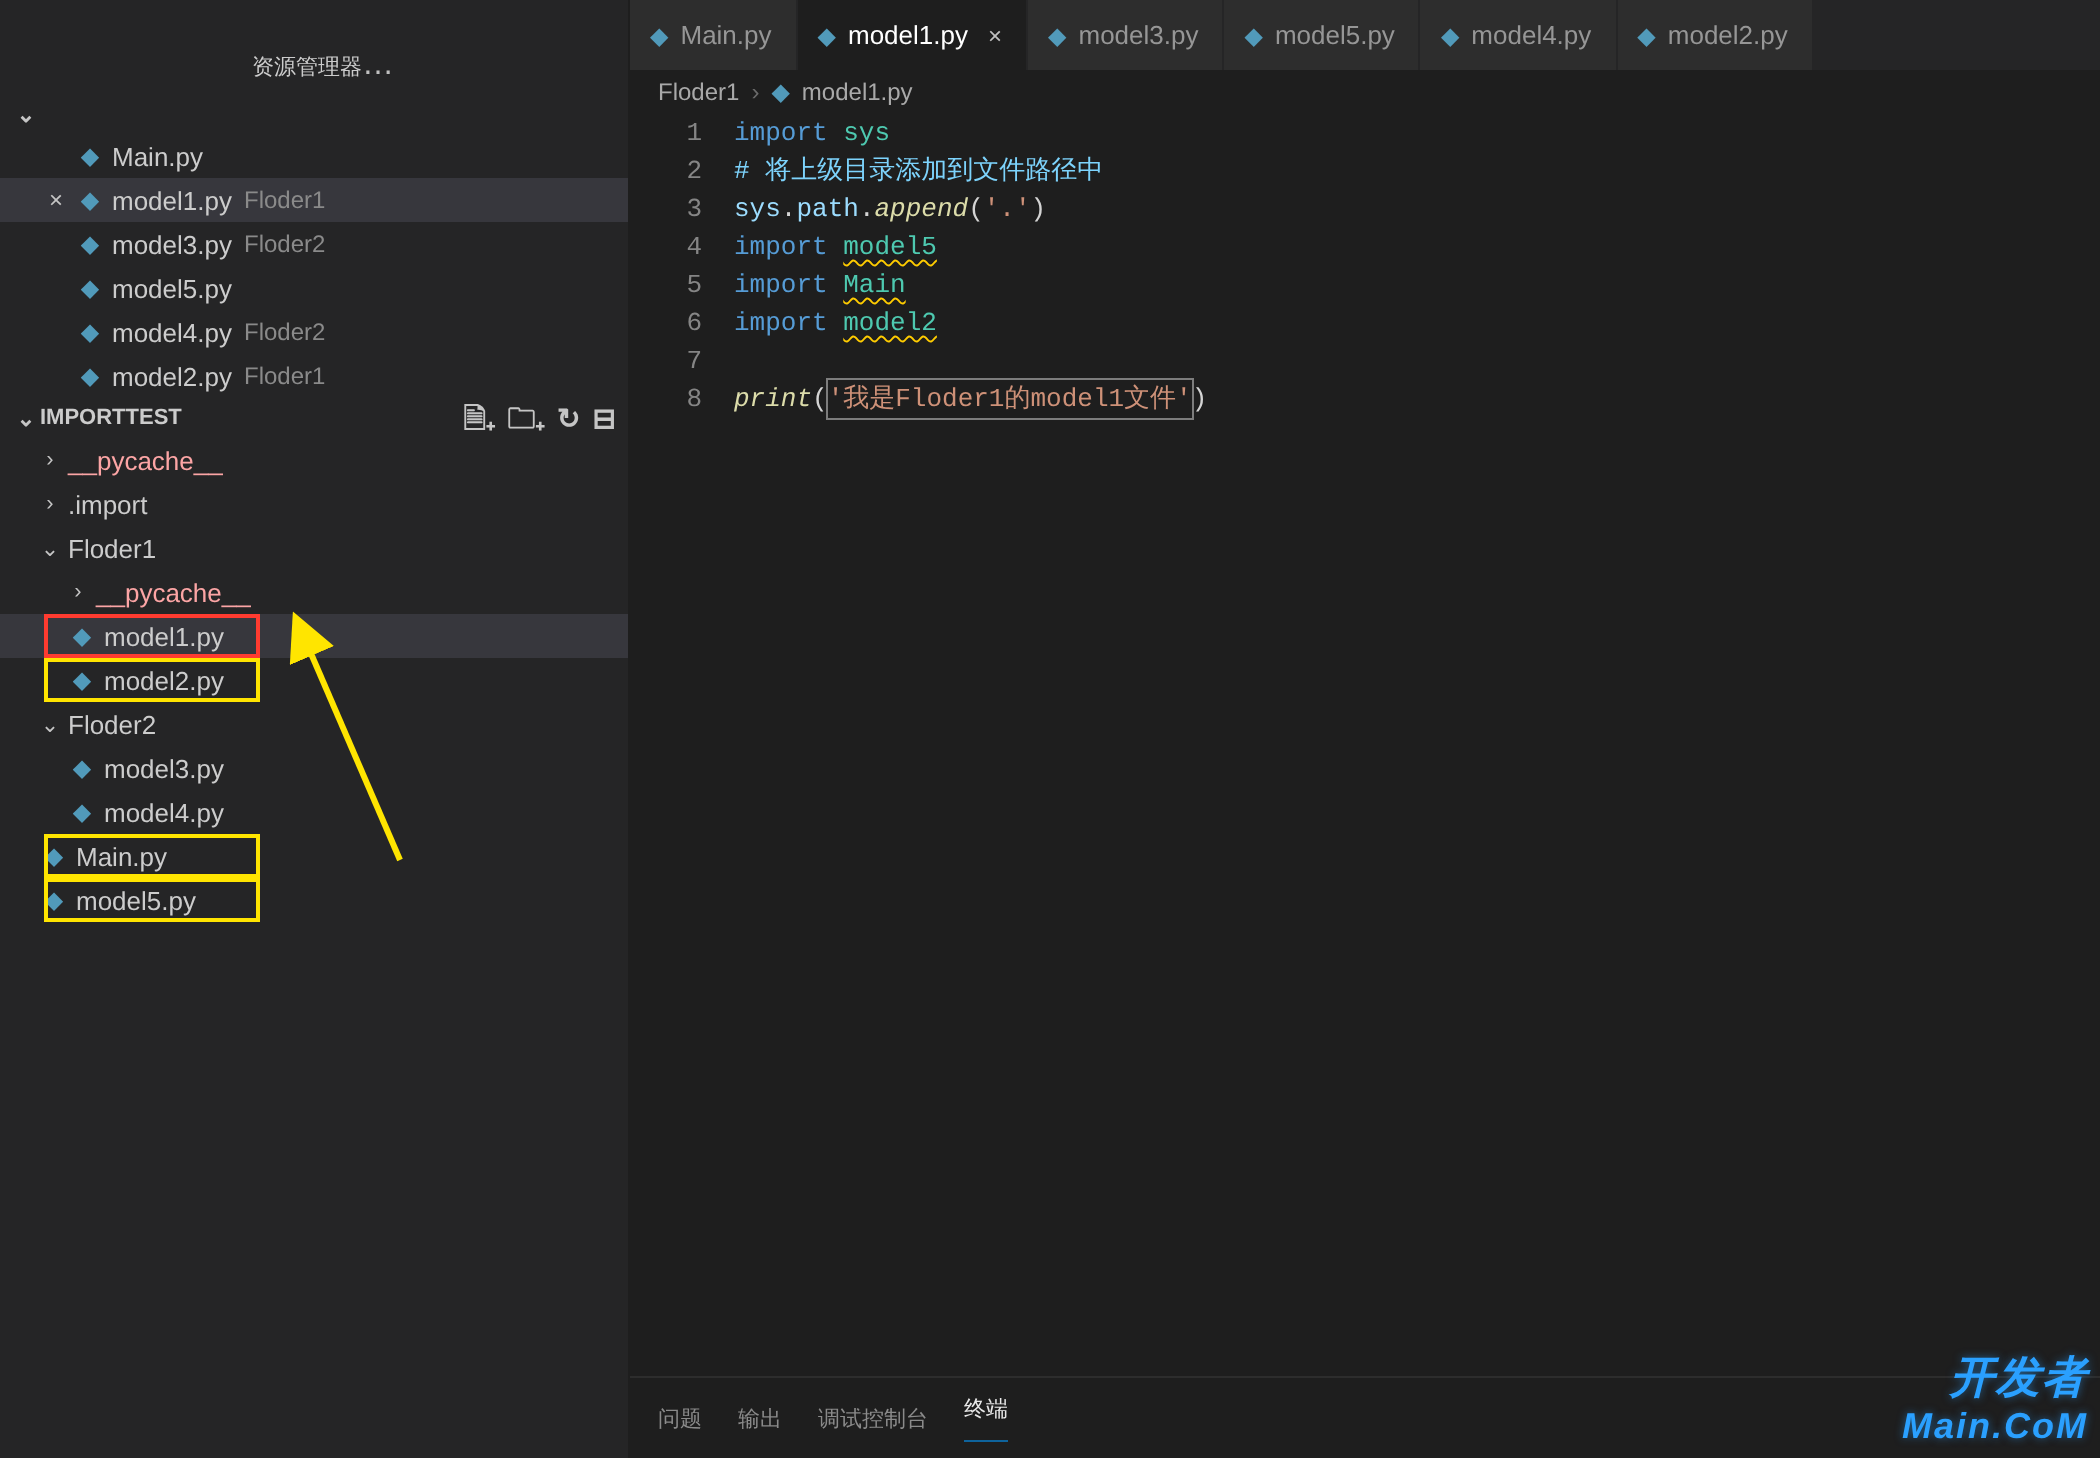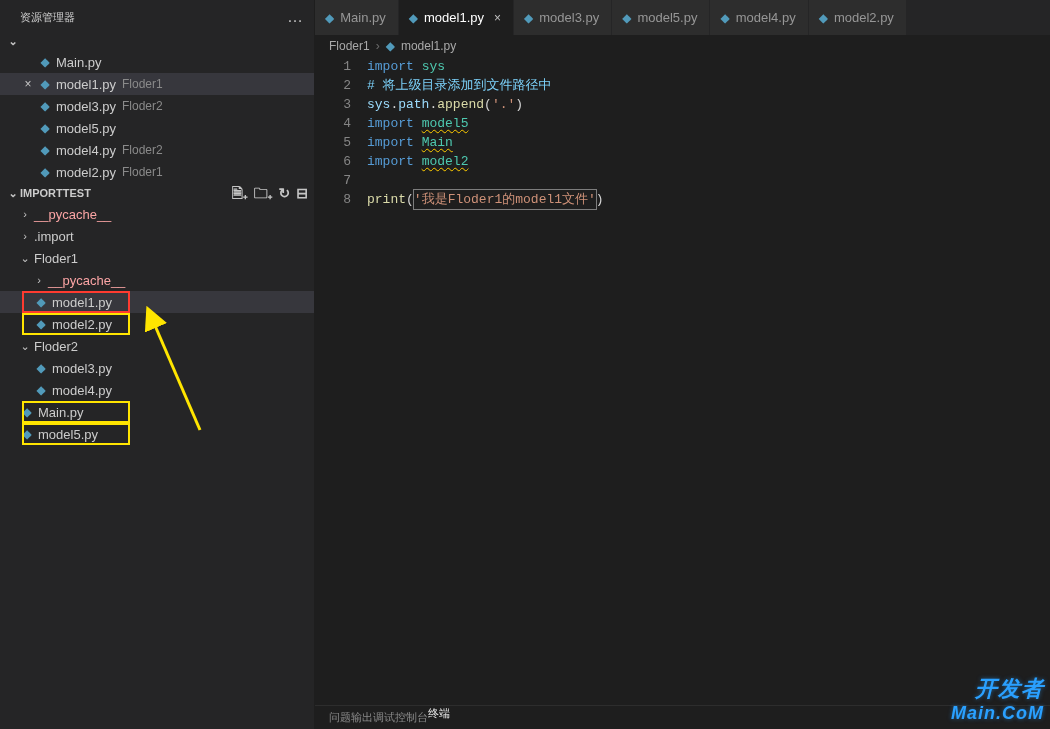--- a/index.html
+++ b/index.html
@@ -19,24 +19,25 @@
   .sidebar {
     width: 315px;
     background: #252526;
     display: flex;
     flex-direction: column;
     border-right: 1px solid #1e1e1e;
   }
   .sidebar-header {
     display: flex;
     align-items: center;
-    justify-content: space-between;
+    justify-content: center;
     padding: 8px 10px 6px 20px;
     font-size: 11px;
     color: #cccccc;
+    margin-top: 16px;
   }
   .ellipsis { color: #c0c0c0; font-size: 16px; letter-spacing: 1px; cursor: pointer;}
   .section-header {
     display: flex;
     align-items: center;
     padding: 3px 6px 3px 6px;
     font-size: 11px;
     font-weight: 700;
     color: #cccccc;
     cursor: pointer;
@@ -121,32 +122,33 @@
     line-height:19px;
   }
   .gutter { width:52px; text-align:right; color:#858585; padding:0 16px 0 0; user-select:none;}
   .gutter div { height:19px; }
   .code { flex:1; padding-right:6px; white-space:pre; }
   .code div { height:19px; }
   .tok-kw  { color:#569cd6;}   
   .tok-mod { color:#4ec9b0;}
   .tok-cmt { color:#7dd3fc;}
   .tok-obj { color:#9cdcfe;}
-  .tok-fn  { color:#dcdcaa;}
+  .tok-fn  { color:#dcdcaa;font-style:italic;}
   .tok-str { color:#ce9178;}
   .tok-pun { color:#d4d4d4;}
   .cursor-box { outline:1px solid #7d7d7d; display:inline-block; padding:0;}
   .wavy { text-decoration: underline wavy #ffcc00 1px; text-underline-offset:2px;}
 
   
   .panel {
-    height:24px;
+    height:41px;
     border-top:1px solid #2d2d2d;
     display:flex;
     align-items:center;
+    gap:18px;
     padding:0 14px;
     font-size:11px;
     color:#8a8a8a;
   }
   .panel span { cursor:pointer; }
   .panel .active { color:#e7e7e7; border-bottom:1px solid #0e639c; padding-bottom:8px;}
 
   
   .arrow-svg { position:absolute; pointer-events:none; z-index:6; }
 

